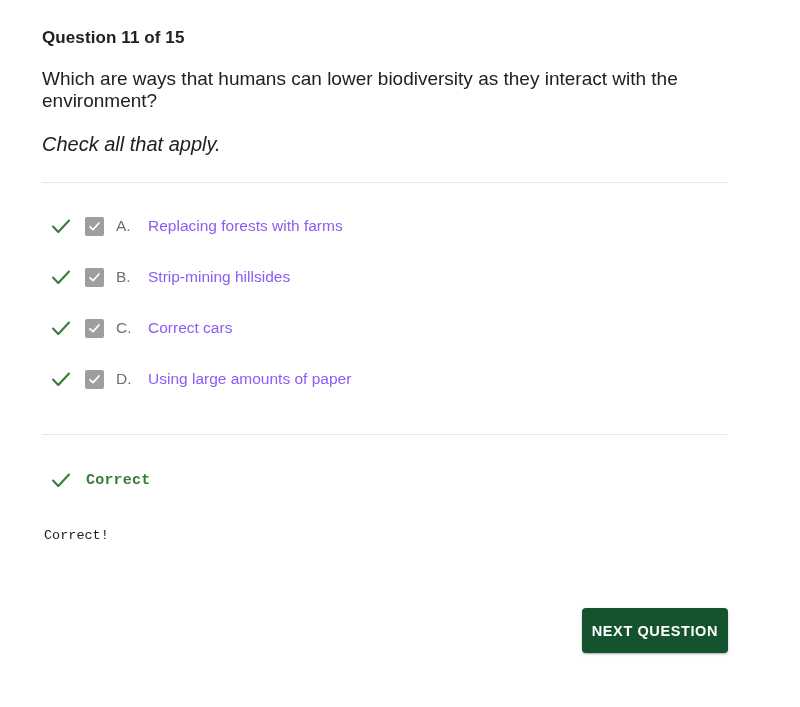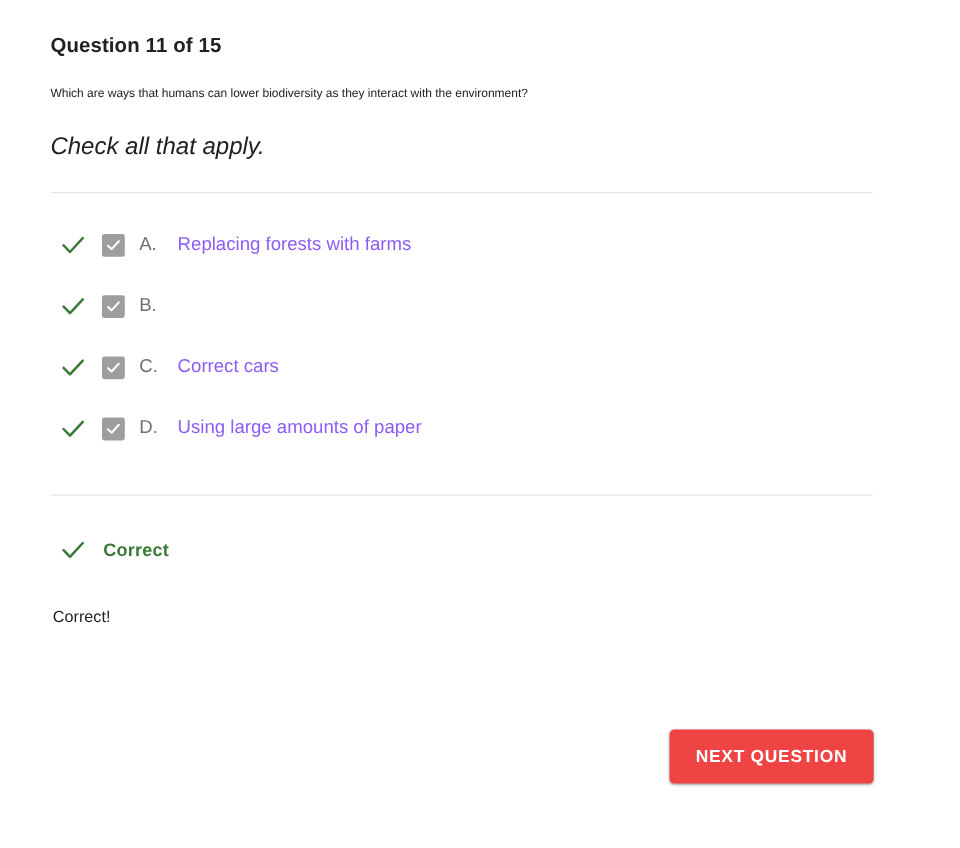--- a/index.html
+++ b/index.html
@@ -34,21 +34,21 @@
     font-size: 17px;
     font-weight: bold;
     color: #212121;
     margin: 0;
     padding-top: 28px;
     letter-spacing: 0.1px;
   }
 
   
   .question-prompt {
-    font-size: 10px;
+    font-size: 19px;
     line-height: 22px;
     color: #212121;
     margin: 0;
     padding-top: 20px;
     max-width: 670px;
   }
   .question-subprompt {
     font-size: 20px;
     line-height: 20px;
     font-style: italic;
@@ -116,20 +116,21 @@
   }
   .option-text {
     font-size: 15.5px;
     color: #8b5cf6;
     white-space: nowrap;
   }
 
   
   .feedback {
     padding-top: 34px;
+    font-family: Liberation Mono, monospace;
   }
   .feedback-status {
     display: flex;
     align-items: center;
     padding-left: 8px;
   }
   .feedback-status .result-check { margin-right: 14px; }
   .feedback-label {
     font-size: 15px;
     font-weight: bold;
@@ -147,26 +148,26 @@
   
   .actions {
     position: absolute;
     left: 42px;
     top: 608px;
     width: 686px;
     display: flex;
     justify-content: flex-end;
   }
   .next-button {
-    background: #ef4444;
+    background: #14532d;
     color: #ffffff;
     border: 0;
     border-radius: 4px;
     height: 45px;
-    padding: 0 22px;
+    padding: 0 10px;
     font-family: "Liberation Sans", sans-serif;
     font-size: 14.5px;
     font-weight: bold;
     letter-spacing: 0.6px;
     cursor: pointer;
     box-shadow: 0 1px 3px rgba(0,0,0,0.22), 0 1px 1px rgba(0,0,0,0.14);
   }
 </style>
 </head>
 <body>
@@ -205,20 +206,21 @@
           <svg width="22" height="22" viewBox="0 0 22 22" aria-hidden="true">
             <path d="M3 11.5 L8.3 17 L19 5.5" fill="none" stroke="#3b7a38" stroke-width="2.1" stroke-linecap="round" stroke-linejoin="round"></path>
           </svg>
         </span>
         <span class="checkbox">
           <svg width="13" height="13" viewBox="0 0 13 13" aria-hidden="true">
             <path d="M2 6.8 L5 9.6 L11 3" fill="none" stroke="#ffffff" stroke-width="1.7" stroke-linecap="round" stroke-linejoin="round"></path>
           </svg>
         </span>
         <span class="option-letter">B.</span>
+        <span class="option-text">Strip-mining hillsides</span>
       </li>
 
       <li class="option-row">
         <span class="result-check">
           <svg width="22" height="22" viewBox="0 0 22 22" aria-hidden="true">
             <path d="M3 11.5 L8.3 17 L19 5.5" fill="none" stroke="#3b7a38" stroke-width="2.1" stroke-linecap="round" stroke-linejoin="round"></path>
           </svg>
         </span>
         <span class="checkbox">
           <svg width="13" height="13" viewBox="0 0 13 13" aria-hidden="true">

